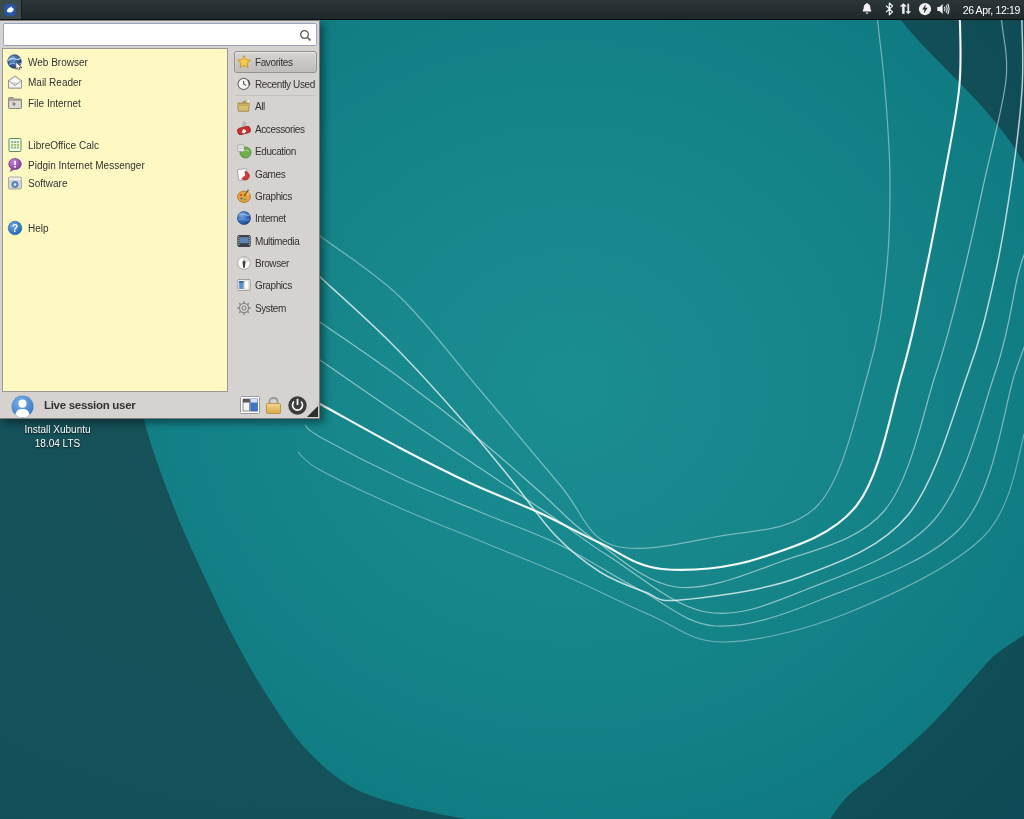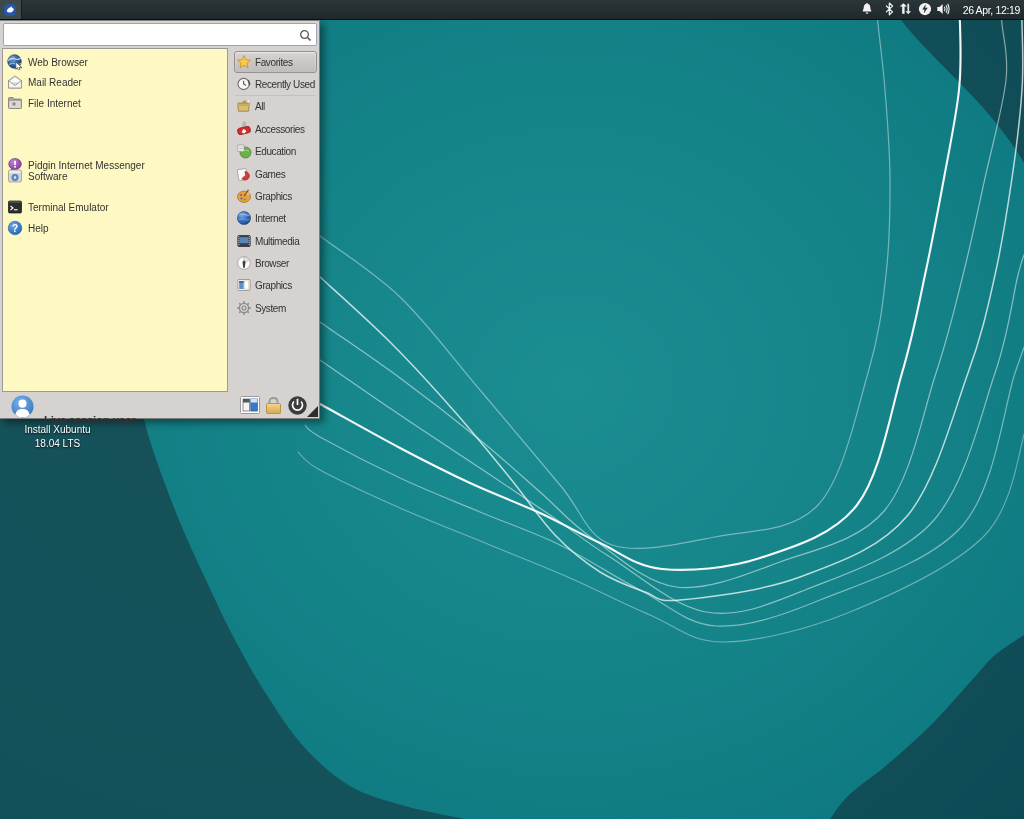--- a/index.html
+++ b/index.html
@@ -31,21 +31,21 @@
   .crow{position:absolute;left:3px;width:84px;height:21px;}
   .crow .ic{position:absolute;left:2px;top:2px;width:16px;height:16px;}
   .crow .lb{position:absolute;left:21px;top:0;height:21px;line-height:21px;
         font-size:10px;letter-spacing:-0.4px;color:#333333;white-space:nowrap;}
   #favbtn{position:absolute;left:3px;top:3px;width:83px;height:22px;box-sizing:border-box;
         background:linear-gradient(#d6d3d0,#bfbcb9);border:1px solid #949190;border-radius:3px;box-shadow:inset 0 1px 2px rgba(255,255,255,0.6);}
   #catsep{position:absolute;left:4px;top:47px;width:80px;height:1px;background:#c3c0bd;}
   #bottombar{position:absolute;left:0px;top:370px;width:318px;height:28px;}
   #avatar{position:absolute;left:11px;top:4px;width:23px;height:23px;}
   #uname{position:absolute;left:44px;top:0;height:28px;line-height:28px;
-        font-size:11.5px;letter-spacing:-0.3px;font-weight:bold;color:#333333;margin-top:15px;}
+        font-size:11.5px;letter-spacing:-0.3px;font-weight:bold;color:#333333;}
   .bbicon{position:absolute;top:5px;}
   #grip{position:absolute;right:1px;bottom:1px;width:0;height:0;
         border-left:11px solid transparent;border-bottom:11px solid #2e2e2e;}
   
   #instlabel{position:absolute;left:0px;top:423px;width:115px;text-align:center;
         color:#ffffff;font-size:10px;line-height:14px;
         text-shadow:0 1px 2px rgba(0,0,0,0.85);z-index:5;}
 </style>
 </head>
 <body>
@@ -110,52 +110,60 @@
         <span class="lb">Mail Reader</span>
       </div>
   <div class="arow" style="top:44.0px">
         <svg class="ic" width="16" height="16" viewBox="0 0 16 16">
 <path d="M1.5 3.5 Q1.5 2.5 2.5 2.5 L6 2.5 L7.2 4 L13.5 4 Q14.5 4 14.5 5 L14.5 12.5 Q14.5 13.5 13.5 13.5 L2.5 13.5 Q1.5 13.5 1.5 12.5 Z" fill="#a8a5a1" stroke="#6e6b68" stroke-width="0.7"></path>
 <path d="M2.2 6 L13.8 6 L13.8 12.8 Q13.8 13 13.5 13 L2.5 13 Q2.2 13 2.2 12.8 Z" fill="#dbd8d4"></path>
 <circle cx="7" cy="9" r="1.7" fill="#8e8b88"></circle>
         </svg>
         <span class="lb">File Internet</span>
       </div>
+  <div class="arow" style="top:85.6px">
+        <svg class="ic" width="16" height="16" viewBox="0 0 16 16">
+<rect x="2" y="1.5" width="12" height="13" rx="1" fill="#ffffff" stroke="#5a9140" stroke-width="1"></rect>
+<g fill="#8cbf6e">
+<rect x="4" y="4" width="2.2" height="2"></rect>
+            <rect x="6.9" y="4" width="2.2" height="2"></rect>
+            <rect x="9.8" y="4" width="2.2" height="2"></rect>
+<rect x="4" y="6.8" width="2.2" height="2"></rect>
+            <rect x="6.9" y="6.8" width="2.2" height="2"></rect>
+            <rect x="9.8" y="6.8" width="2.2" height="2"></rect>
+<rect x="4" y="9.6" width="2.2" height="2"></rect>
+            <rect x="6.9" y="9.6" width="2.2" height="2"></rect>
+            <rect x="9.8" y="9.6" width="2.2" height="2"></rect>
+</g>
+        </svg>
+        <span class="lb">LibreOffice Calc</span>
+      </div>
   <div class="arow" style="top:106.3px">
         <svg class="ic" width="16" height="16" viewBox="0 0 16 16">
 <defs>
             <radialGradient id="gpg" cx="35%" cy="30%" r="80%">
 <stop offset="0%" stop-color="#c77fd8"></stop>
               <stop offset="100%" stop-color="#7c3f93"></stop>
             </radialGradient>
           </defs>
 <ellipse cx="8" cy="7" rx="6.3" ry="5.6" fill="url(#gpg)" stroke="#5e2b72" stroke-width="0.6"></ellipse>
 <path d="M4.5 11 L2.5 15 L8 12.2 Z" fill="#8a4a9e"></path>
 <rect x="7.2" y="3.5" width="1.8" height="4.6" rx="0.9" fill="#ffffff"></rect>
 <circle cx="8.1" cy="9.8" r="1" fill="#ffffff"></circle>
         </svg>
         <span class="lb">Pidgin Internet Messenger</span>
       </div>
-  <div class="arow" style="top:117px">
+  <div class="arow" style="top:124px">
         <svg class="ic" width="16" height="16" viewBox="0 0 16 16">
 <rect x="1.5" y="2" width="13" height="12" rx="1.5" fill="#d7d5d2" stroke="#8f8d8a" stroke-width="0.7"></rect>
 <rect x="2.3" y="2.8" width="11.4" height="2.2" rx="0.8" fill="#efeeec"></rect>
 <circle cx="8" cy="9.5" r="3.2" fill="#5b8fc9" stroke="#3c6ca6" stroke-width="0.6"></circle>
 <circle cx="8" cy="9.5" r="1.2" fill="#ffffff" opacity="0.85"></circle>
         </svg>
         <span class="lb">Software</span>
-      </div>
-  <div class="arow" style="top:147.9px">
-        <svg class="ic" width="16" height="16" viewBox="0 0 16 16">
-<rect x="1.5" y="2" width="13" height="12" rx="1.2" fill="#2d2d2d" stroke="#111" stroke-width="0.7"></rect>
-<rect x="1.5" y="2" width="13" height="2" rx="1" fill="#4a4a4a"></rect>
-<path d="M3.5 7 L6 9 L3.5 11" stroke="#ffffff" stroke-width="1.1" fill="none"></path>
-<rect x="7" y="10.2" width="3.5" height="1.1" fill="#ffffff"></rect>
-        </svg>
-        <span class="lb">Terminal Emulator</span>
       </div>
   <div class="arow" style="top:168.7px">
         <svg class="ic" width="16" height="16" viewBox="0 0 16 16">
 <defs>
             <radialGradient id="ghp" cx="35%" cy="30%" r="75%">
 <stop offset="0%" stop-color="#6aa7e8"></stop>
               <stop offset="100%" stop-color="#2268b4"></stop>
             </radialGradient>
           </defs>
 <circle cx="8" cy="8" r="6.8" fill="url(#ghp)" stroke="#1a4f8c" stroke-width="0.5"></circle>

